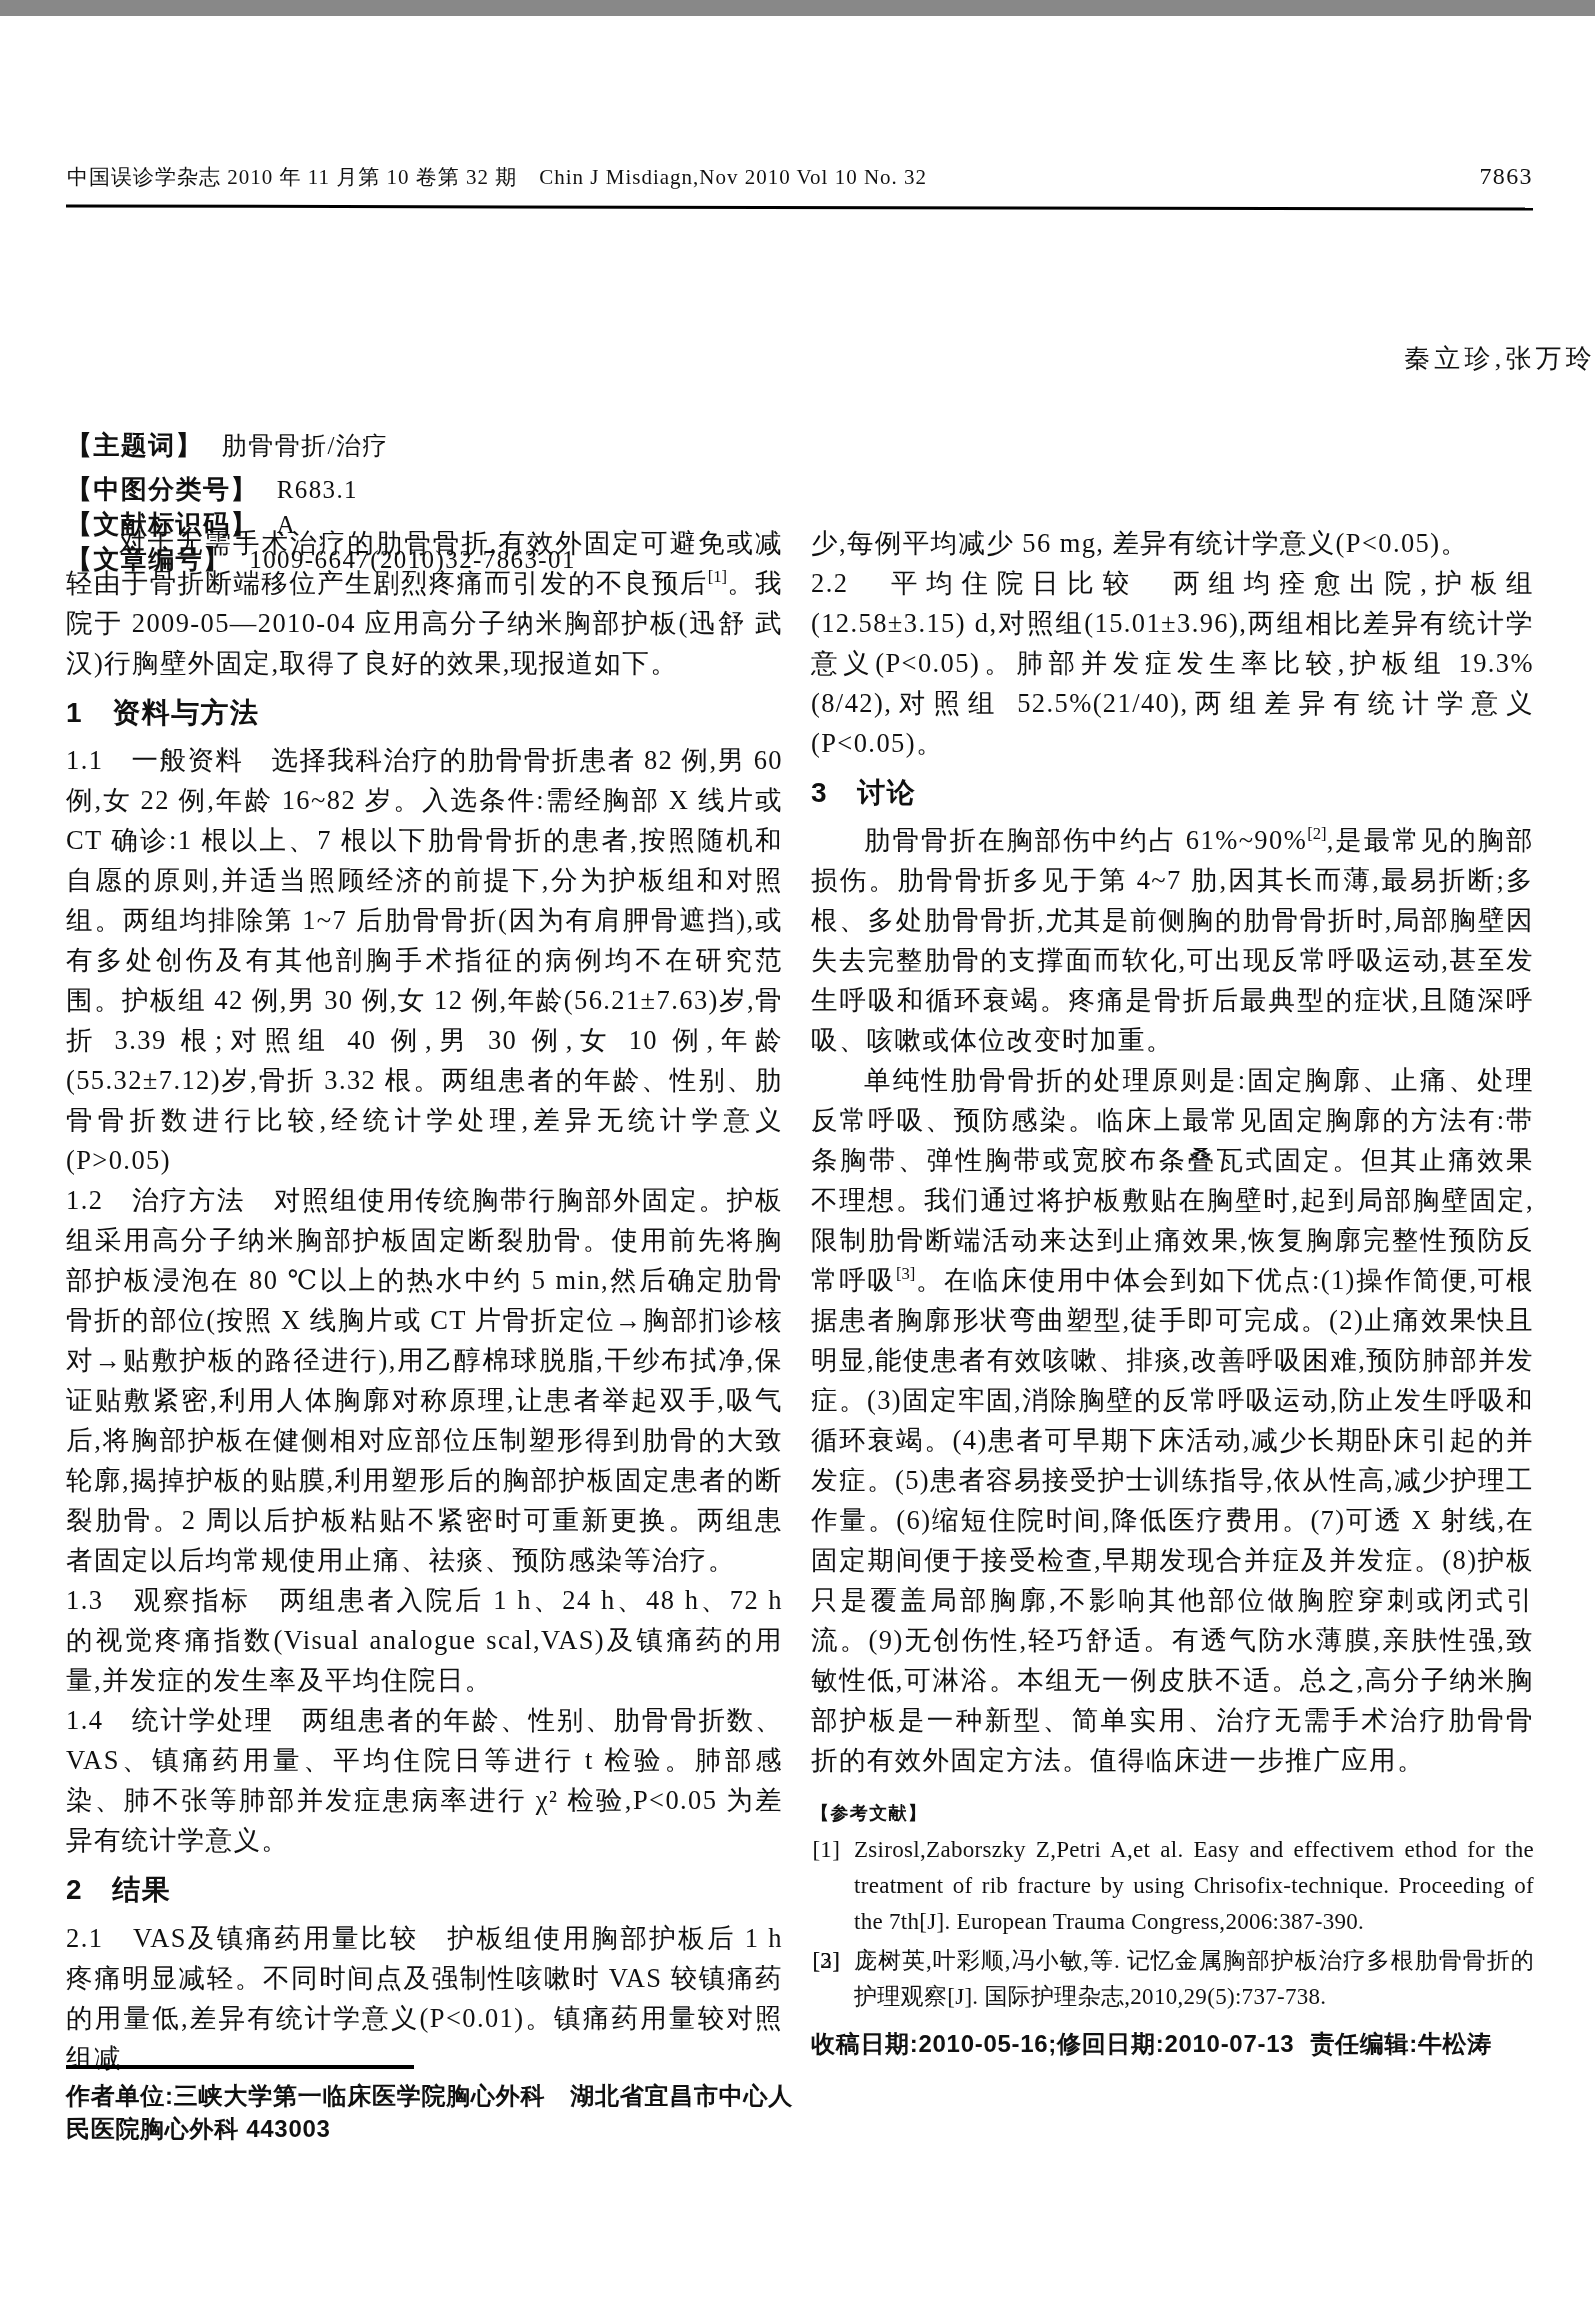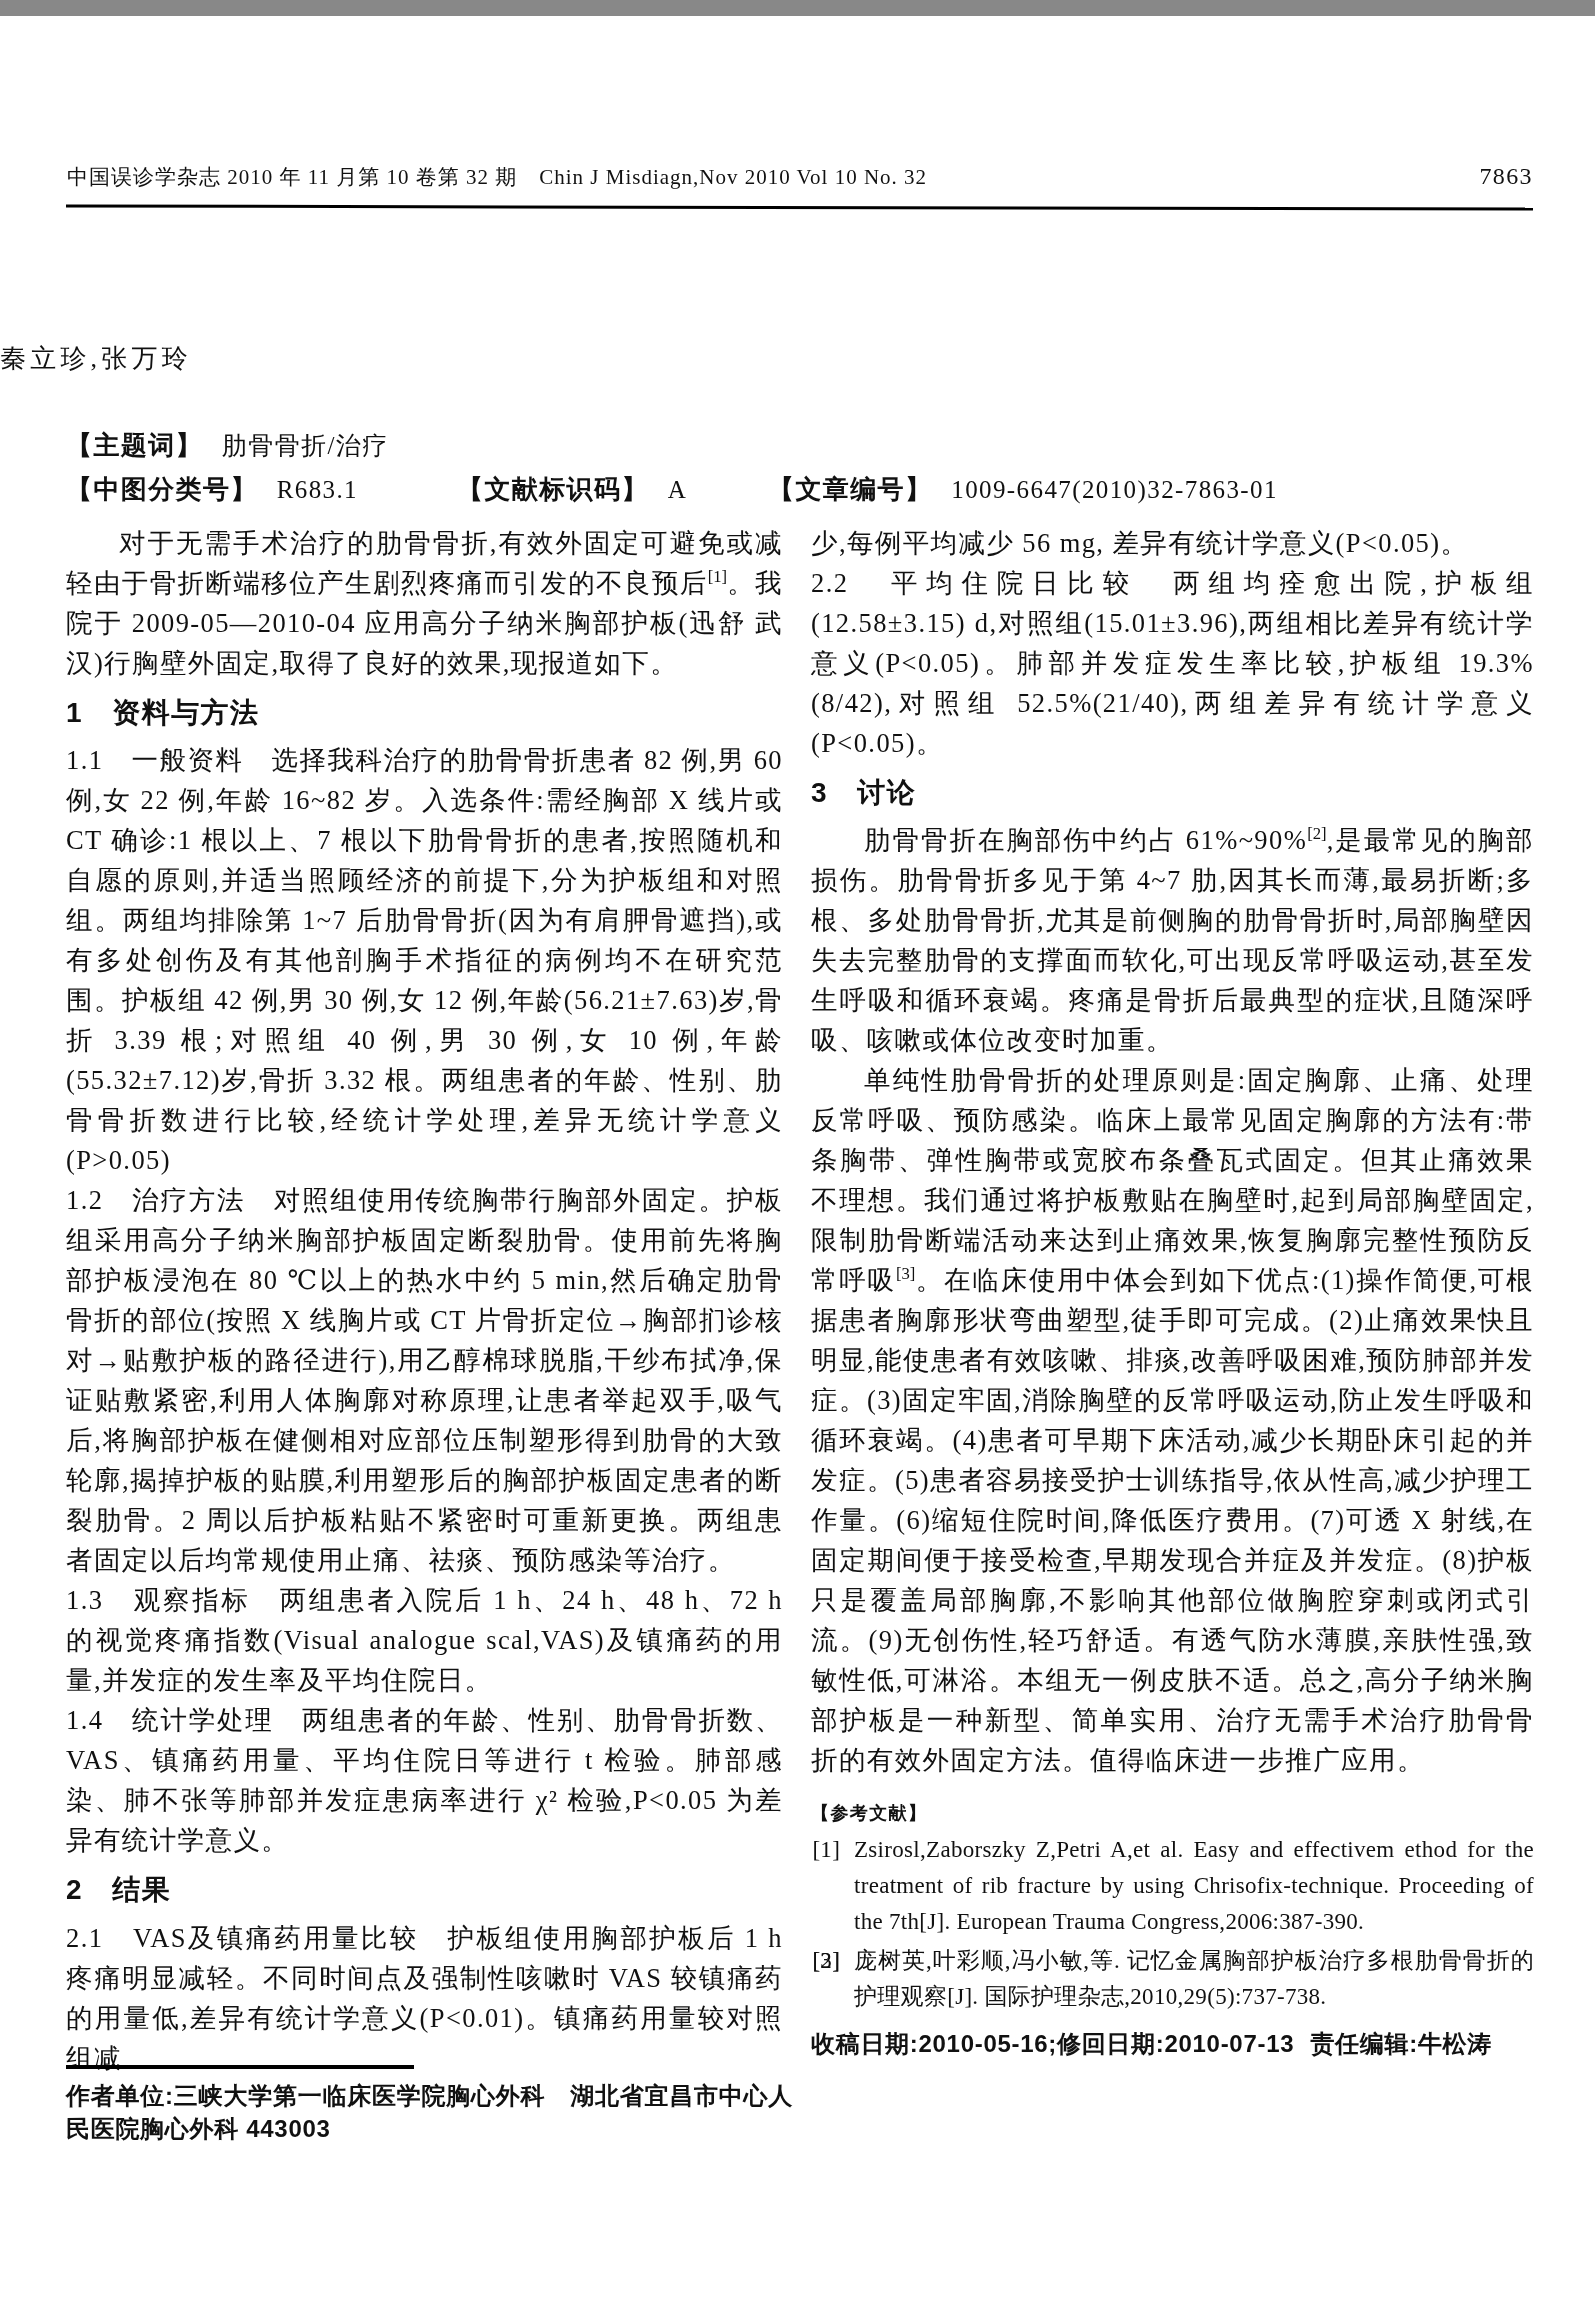--- a/index.html
+++ b/index.html
@@ -26,25 +26,25 @@
   }
   
   .title{
     position:absolute;top:216px;left:0;width:1596px;margin:0;
     text-align:center;
     font-family:"Liberation Sans","DejaVu Sans",sans-serif;
     font-weight:bold;font-size:43px;letter-spacing:6.3px;
   }
   .authors{
     position:absolute;top:325px;left:0;width:1596px;
-    text-align:left;font-size:26px;letter-spacing:4.2px;
+    text-align:right;font-size:26px;letter-spacing:4.2px;
   }
   
   .meta-line-1{position:absolute;top:412px;left:66px;font-size:25px;}
-  .meta-line-2{position:absolute;top:456px;left:66px;width:1467px;display:flex;font-size:25px;}
+  .meta-line-2{position:absolute;top:456px;left:66px;width:1467px;display:flex;font-size:25px;flex-direction:column;}
   .meta-label{
     font-family:"Liberation Sans","DejaVu Sans",sans-serif;
     font-weight:bold;font-size:26px;letter-spacing:1.4px;
   }
   .meta-value{font-size:25px;letter-spacing:1.4px;margin-left:12.6px;}
   .meta-group-1{width:391px;}
   .meta-group-2{width:311px;}
   
   .col{position:absolute;top:507px;}
   .col-left{left:66px;width:717px;}

